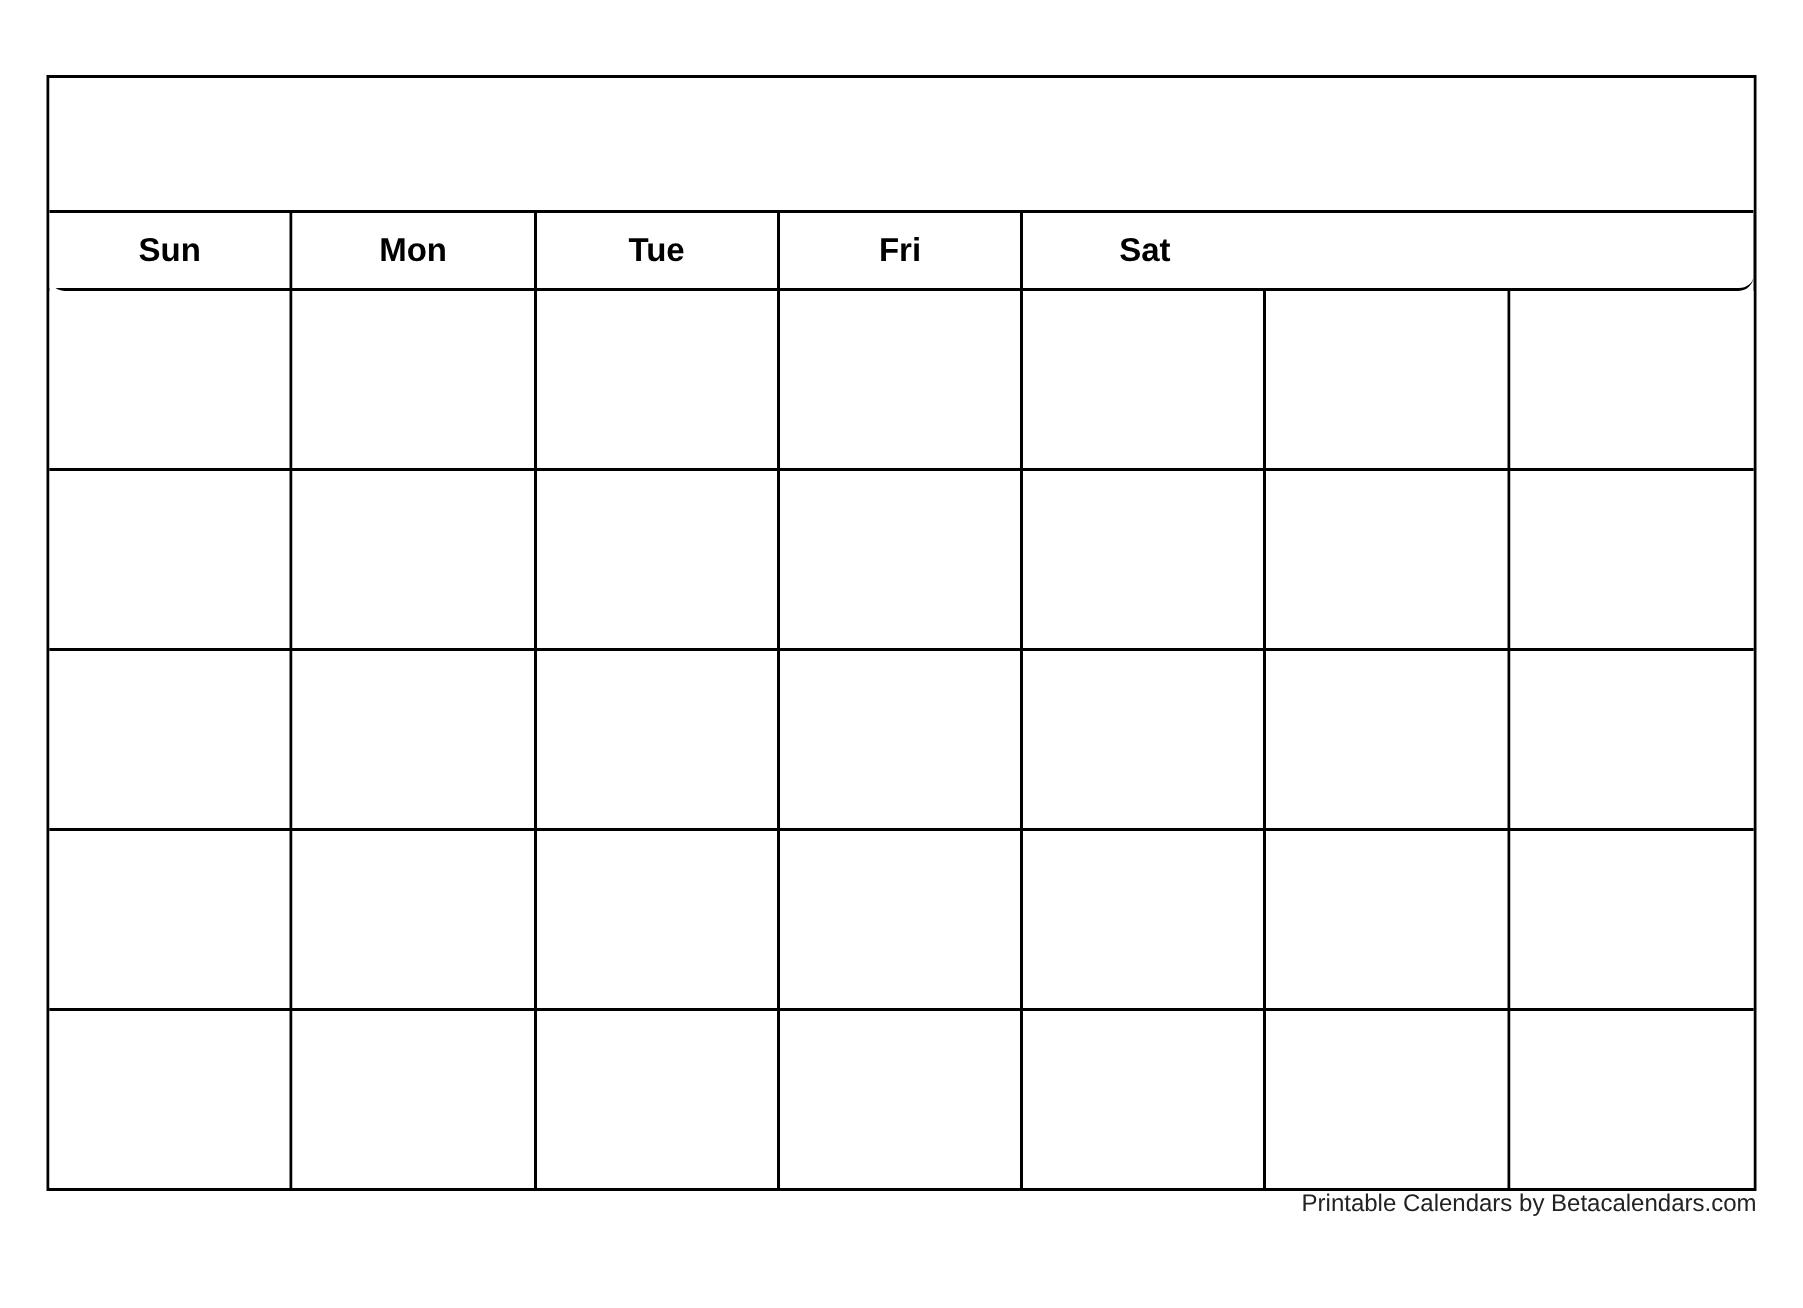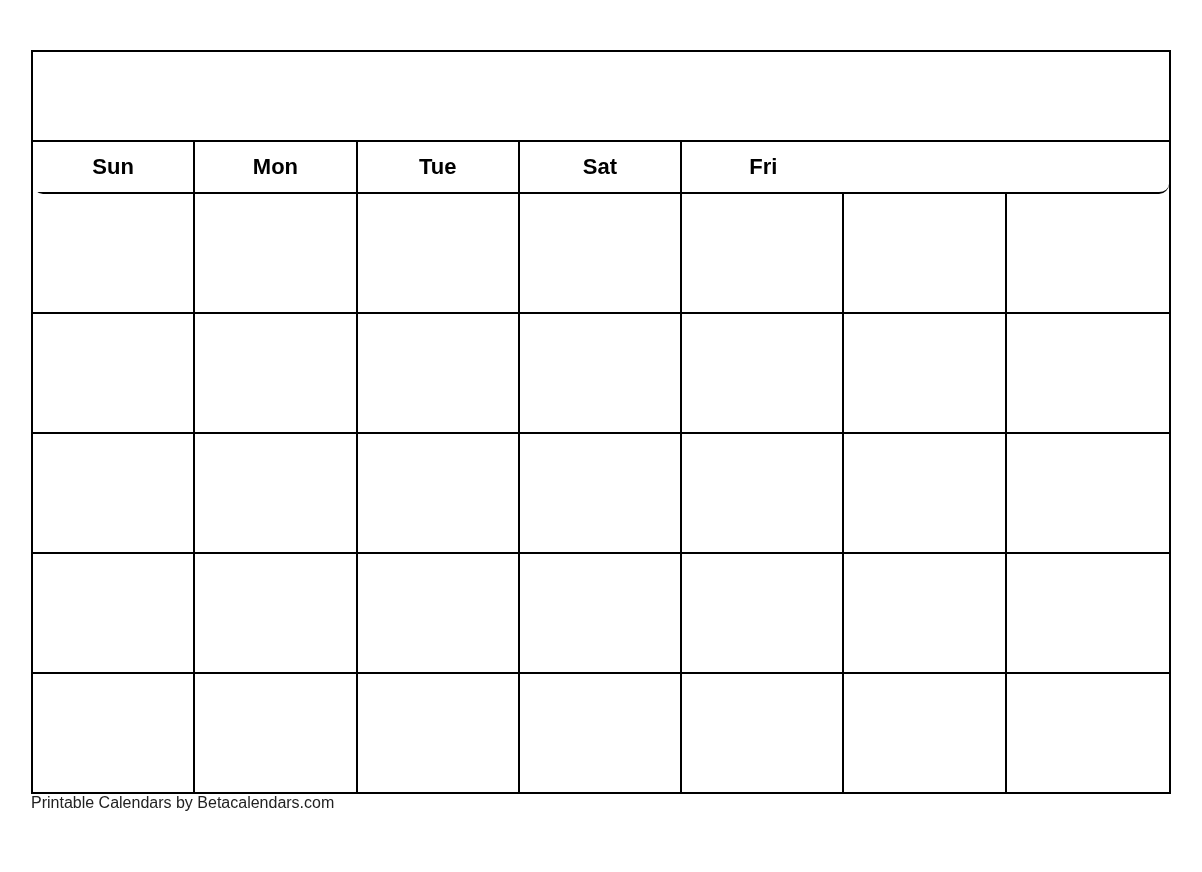--- a/index.html
+++ b/index.html
@@ -74,41 +74,41 @@
       height: 118px;
       border-right: 2.5px solid #000;
       background: #fff;
     }
 
     .calendar-cell:last-child {
       border-right: none;
     }
 
     .calendar-footer {
-      text-align: left;
+      text-align: right;
       margin-top: 0;
       font-size: 16px;
       color: #222;
       font-family: Arial, sans-serif;
     }
   </style>
 </head>
 <body>
 
 <div class="calendar-wrapper">
   <div class="calendar-container">
 
     <div class="calendar-title-row"></div>
 
     <div class="calendar-header">
       <div class="calendar-header-cell">Sun</div>
       <div class="calendar-header-cell">Mon</div>
       <div class="calendar-header-cell">Tue</div>
+      <div class="calendar-header-cell">Fri</div>
       <div class="calendar-header-cell">Sat</div>
-      <div class="calendar-header-cell">Fri</div>
     </div>
 
     <div class="calendar-body">
       <div class="calendar-week">
         <div class="calendar-cell"></div>
         <div class="calendar-cell"></div>
         <div class="calendar-cell"></div>
         <div class="calendar-cell"></div>
         <div class="calendar-cell"></div>
         <div class="calendar-cell"></div>

